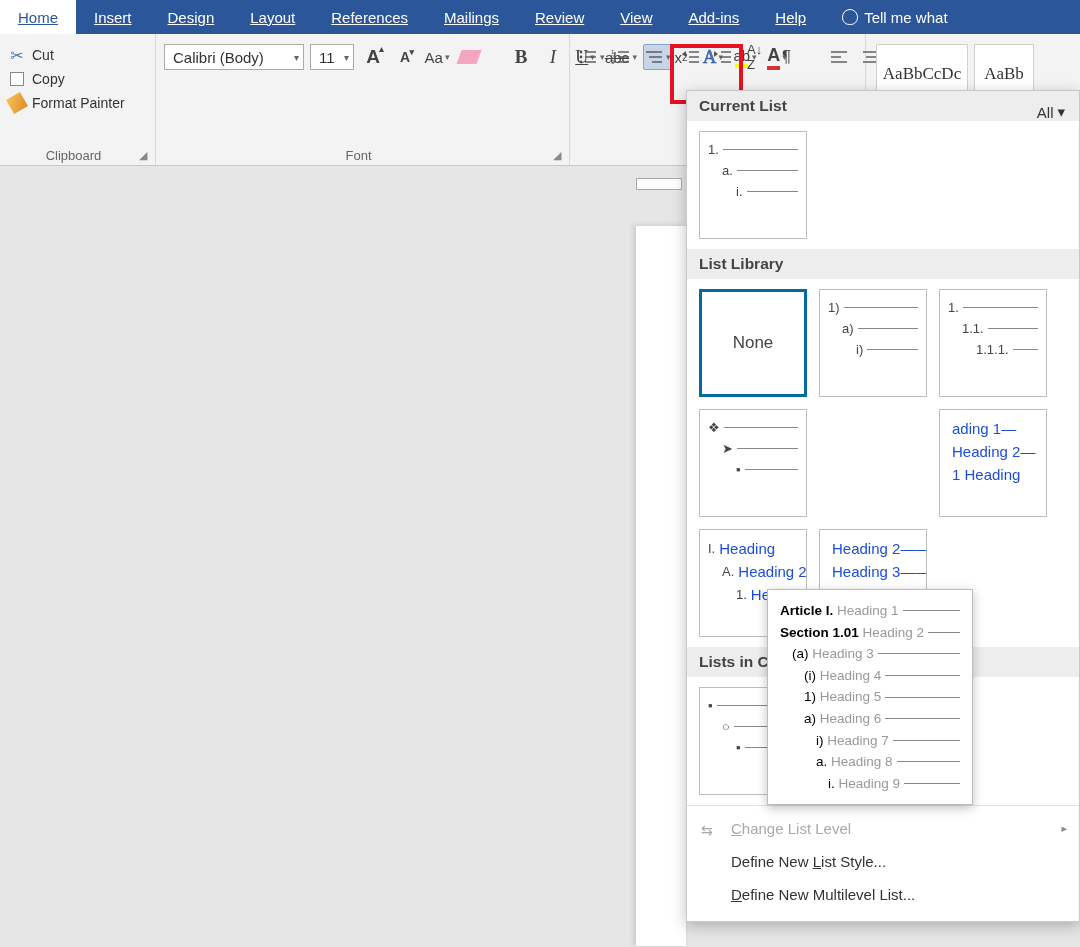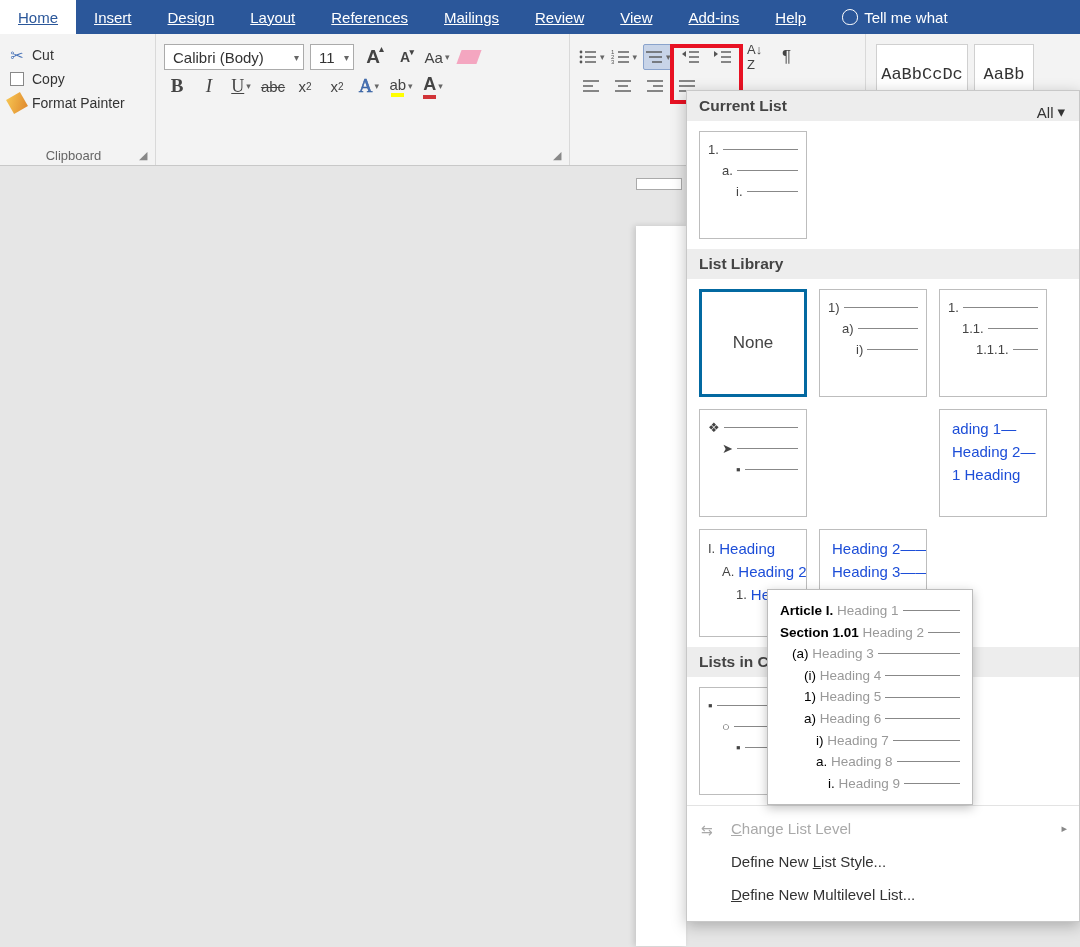--- a/index.html
+++ b/index.html
@@ -21,21 +21,21 @@
 
 .clipboard-col { display: flex; flex-direction: column; gap: 6px; padding-top: 8px; }
 .clip-item { display: flex; align-items: center; gap: 6px; font-size: 14px; color: #333; cursor: pointer; }
 .icon-box { width: 18px; height: 18px; display: inline-flex; align-items: center; justify-content: center; }
 .scissors { color: #4a74b8; font-size: 16px; }
 .copy-ic { width: 14px; height: 14px; border: 1.5px solid #888; background: #fff; position: relative; }
 .copy-ic::after { content: ""; position: absolute; top: -4px; left: -4px; width: 14px; height: 14px; border: 1.5px solid #888; background: #fff; z-index: -1; }
 .painter { width: 16px; height: 16px; background: linear-gradient(135deg,#f6c451,#e08a2e); transform: rotate(-30deg); }
 
 
-.font-rows { display: flex; flex-direction: column; gap: 3px; padding-top: 6px; }
+.font-rows { display: flex; flex-direction: row; gap: 26px; padding-top: 6px; }
 .font-row { display: flex; align-items: center; gap: 6px; }
 .combo { height: 26px; border: 1px solid #ababab; background: #fff; display: flex; align-items: center; padding: 0 4px 0 8px; font-size: 15px; color: #333; }
 .combo.font-name { width: 140px; }
 .combo.font-size { width: 44px; }
 .combo .caret { margin-left: auto; font-size: 10px; color: #666; }
 .ic-btn { min-width: 26px; height: 26px; display: inline-flex; align-items: center; justify-content: center; color: #444; font-size: 17px; cursor: pointer; border-radius: 2px; position: relative; }
 .grow-a { font-size: 19px; font-weight: 600; position: relative; }
 .grow-a sup, .shrink-a sup { font-size: 9px; position: absolute; top: -2px; right: -4px; }
 .shrink-a { font-size: 14px; font-weight: 600; position: relative; }
 .case-btn { font-size: 15px; }
@@ -57,21 +57,21 @@
 .para-svg { width: 20px; height: 16px; }
 .para-line { stroke: #555; stroke-width: 1.4; }
 .para-bullet { fill: #555; }
 
 
 .red-box { position: absolute; top: 44px; left: 670px; width: 73px; height: 60px; border: 4px solid #e81123; z-index: 10; pointer-events: none; }
 .ml-btn-active { background: #c8d4e8 !important; border: 1px solid #8aa3cc; }
 
 
 .styles-group { padding: 6px 10px; }
-.style-prev { width: 92px; height: 60px; border: 1px solid #d0d0d0; background: #fff; display: inline-flex; align-items: center; justify-content: center; font-family: Liberation Mono, monospace; font-size: 17px; margin-right: 6px; color: #333; }
+.style-prev { width: 92px; height: 60px; border: 1px solid #d0d0d0; background: #fff; display: inline-flex; align-items: center; justify-content: center; font-family: Liberation Serif, serif; font-size: 17px; margin-right: 6px; color: #333; }
 .style-prev.cut { width: 60px; }
 
 
 .ml-panel { position: absolute; top: 90px; left: 686px; width: 394px; background: #fff; border: 1px solid #c8c8c8; box-shadow: 0 4px 14px rgba(0,0,0,.25); z-index: 20; padding-bottom: 4px; }
 .ml-all { position: absolute; top: 12px; right: 14px; font-size: 15px; color: #333; display: flex; align-items: center; gap: 4px; cursor: pointer; }
 .ml-section-title { background: #ededed; padding: 6px 12px; font-size: 15.5px; font-weight: 600; color: #444; }
 .ml-grid { padding: 10px 12px; display: flex; flex-wrap: wrap; gap: 12px; }
 .ml-tile { width: 108px; height: 108px; border: 1px solid #bdbdbd; background: #fff; padding: 10px 8px; font-size: 13px; color: #444; position: relative; cursor: pointer; overflow: hidden; }
 .ml-tile.selected { border: 3px solid #0369a1; }
 .ml-tile.none { display: flex; align-items: center; justify-content: center; font-size: 17px; }
@@ -189,20 +189,21 @@
         <div class="ic-btn">
             <span class="hl">ab</span>
             <span class="split-caret">▾</span>
           </div>
         <div class="ic-btn">
             <span class="fc">A</span>
             <span class="split-caret">▾</span>
           </div>
       </div>
     </div>
+    <div class="group-label">Font</div>
     <div class="dialog-launch">◢</div>
   </div>
 
   <div class="group" style="width:296px">
     <div class="font-rows">
       <div class="font-row">
         <div class="ic-btn">
           <svg class="para-svg">
               <circle cx="3" cy="3" r="1.4" class="para-bullet"></circle>
               <line x1="7" y1="3" x2="18" y2="3" class="para-line"></line>

